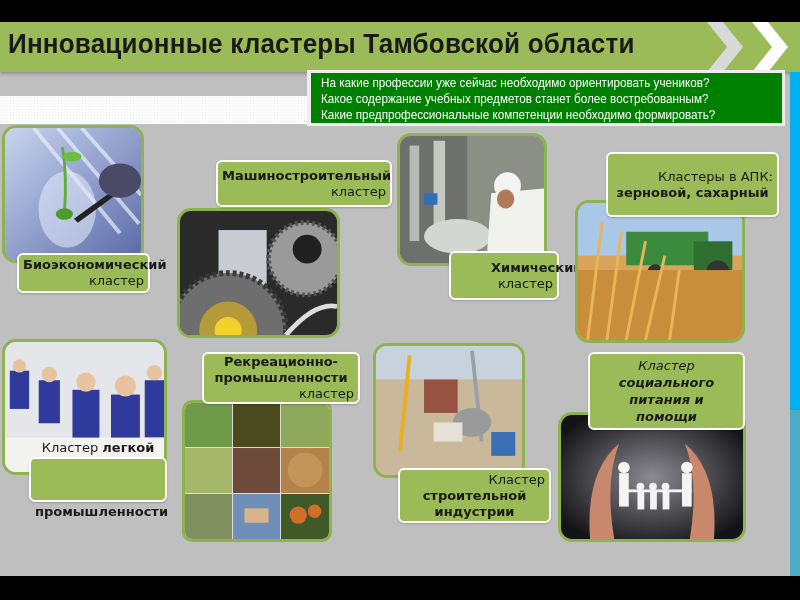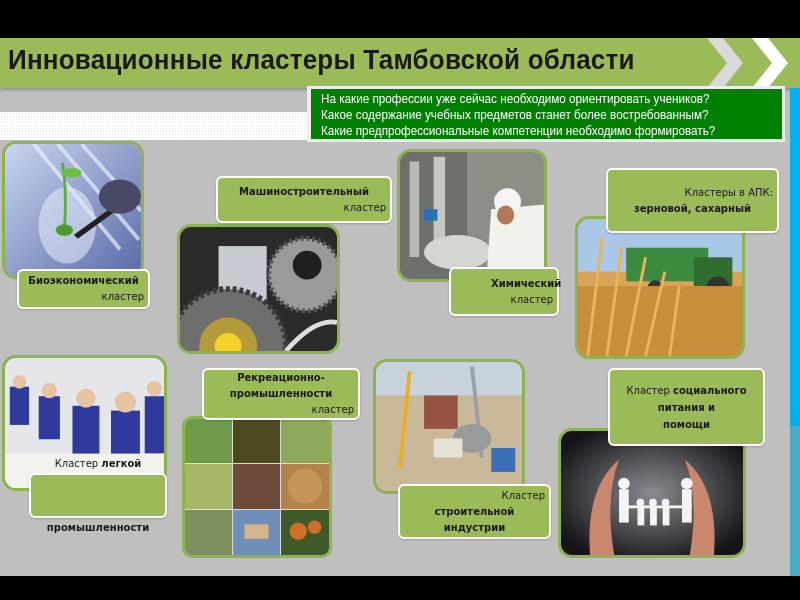--- a/index.html
+++ b/index.html
@@ -1,32 +1,32 @@
 <!DOCTYPE html>
 <html><head>
 <meta charset="utf-8">
 <style>
   * { box-sizing: border-box; margin: 0; padding: 0; }
   html, body { width: 800px; height: 600px; overflow: hidden; background: #000; }
   body { position: relative; font-family: "DejaVu Sans", sans-serif; }
-  .slide { position: absolute; left: 0; top: 22px; width: 800px; height: 554px; background: #bfbfbf; overflow: hidden; margin-top: 16px; }
+  .slide { position: absolute; left: 0; top: 22px; width: 800px; height: 554px; background: #bfbfbf; overflow: hidden; }
   .top-bar { position: absolute; left: 0; top: 0; width: 800px; height: 22px; background: #000; }
   .bottom-bar { position: absolute; left: 0; top: 576px; width: 800px; height: 24px; background: #000; }
   .title-banner { position: absolute; left: 0; top: 0; width: 800px; height: 50px; background: #9bbb59; box-shadow: 0 2px 3px rgba(0,0,0,0.25); }
   .title-text { position: absolute; left: 8px; top: 6px; font-family: "Liberation Sans", sans-serif; font-weight: bold; font-size: 28px; color: #1a1a1a; letter-spacing: 0.2px; white-space: nowrap; transform: scaleX(0.93); transform-origin: left center; }
   .chevron { position: absolute; top: 0; width: 40px; height: 50px; }
   .dotted-band { position: absolute; left: 0; top: 74px; width: 310px; height: 28px; background-color: #ffffff;
     background-image: radial-gradient(#e6e6e6 0.6px, transparent 0.7px); background-size: 3px 3px; }
   .question-box { position: absolute; left: 307px; top: 48px; width: 478px; height: 56px; background: #eeeeee; padding: 3px 3px 3px 4px; }
   .question-inner { width: 100%; height: 100%; background: #008000; color: #fff; font-family: "Liberation Sans", sans-serif; font-size: 13px; line-height: 16px; padding: 2px 0 0 10px; }
   .question-inner div { white-space: nowrap; transform: scaleX(0.9); transform-origin: left center; }
   .side-strip-top { position: absolute; left: 790px; top: 50px; width: 10px; height: 338px; background: #00b0f0; }
   .side-strip-bottom { position: absolute; left: 790px; top: 388px; width: 10px; height: 166px; background: #4bacc6; }
   .photo { position: absolute; border: 3px solid #8db34f; border-radius: 14px; overflow: hidden; }
-  .label { position: absolute; background: #9bbb59; border: 2px solid #ffffff; border-radius: 6px; text-align: center; color: #1a1a1a; font-family: "DejaVu Sans", sans-serif; font-size: 10px; line-height: 16px; display: flex; flex-direction: column; justify-content: center; padding: 2px 4px; box-shadow: 0 1px 2px rgba(0,0,0,0.2); }
+  .label { position: absolute; background: #9bbb59; border: 2px solid #ffffff; border-radius: 6px; text-align: center; color: #1a1a1a; font-family: "DejaVu Sans", sans-serif; font-size: 13px; line-height: 16px; display: flex; flex-direction: column; justify-content: center; padding: 2px 4px; box-shadow: 0 1px 2px rgba(0,0,0,0.2); }
   .label b { font-weight: bold; }
   .label .reg { font-weight: normal; text-align: right; }
   .photo svg { width: 100%; height: 100%; display: block; }
 </style>
 </head>
 <body>
 
 <div class="top-bar"></div>
 
 <div class="slide">
@@ -225,21 +225,21 @@
         <circle cx="82" cy="75" r="4"></circle>
           <rect x="79" y="79" width="7" height="20"></rect>
         <circle cx="95" cy="75" r="4"></circle>
           <rect x="92" y="79" width="7" height="20"></rect>
         <circle cx="108" cy="75" r="4"></circle>
           <rect x="105" y="79" width="7" height="20"></rect>
         <rect x="60" y="78" width="75" height="3"></rect>
       </g>
     </svg>
   </div>
-  <div class="label" style="left:608px; top:330px; width:157px; height:78px; line-height:17px;">
+  <div class="label" style="left:588px; top:330px; width:157px; height:78px; line-height:17px;font-style:italic;">
     <span><span class="reg">Кластер </span> <b>социального</b></span>
     <b>питания и</b>
     <b>помощи</b>
   </div>
 
 </div>
 
 <div class="bottom-bar"></div>
 
 </body></html>

